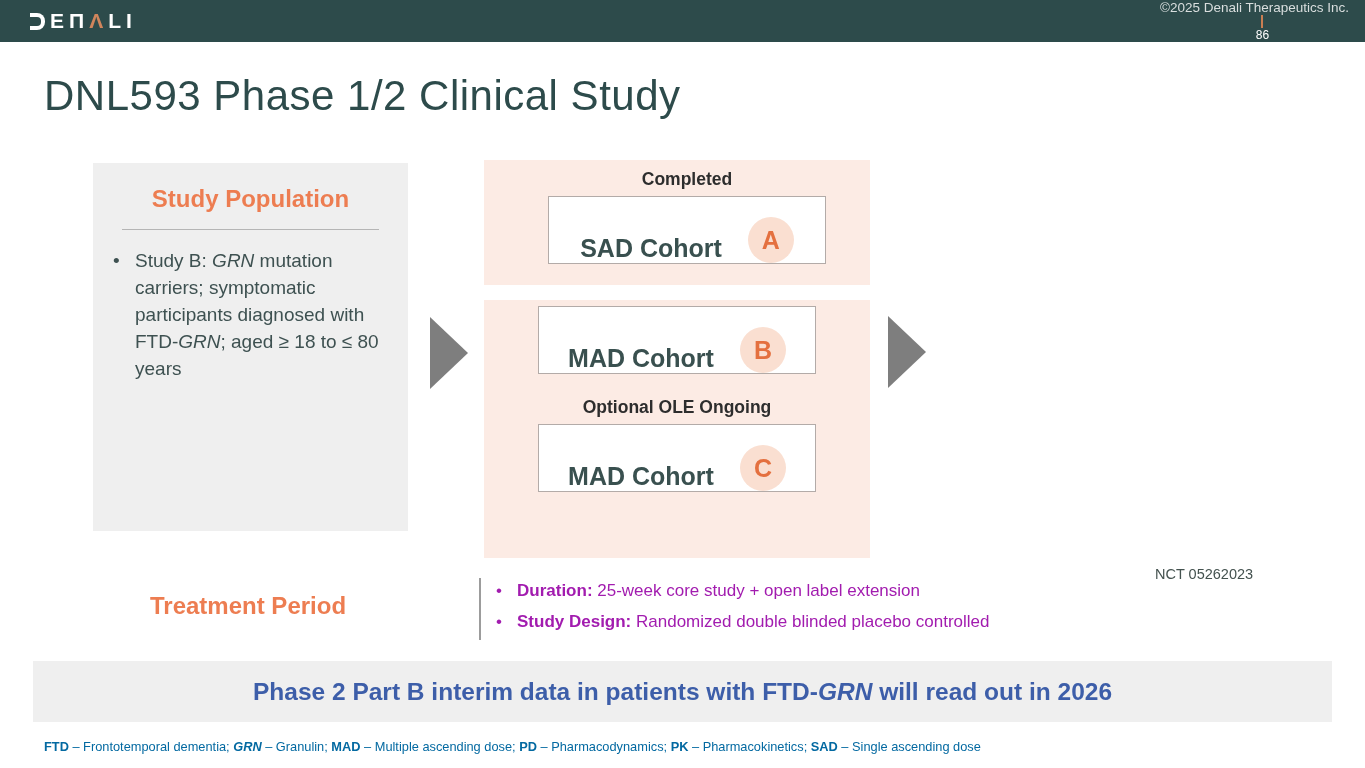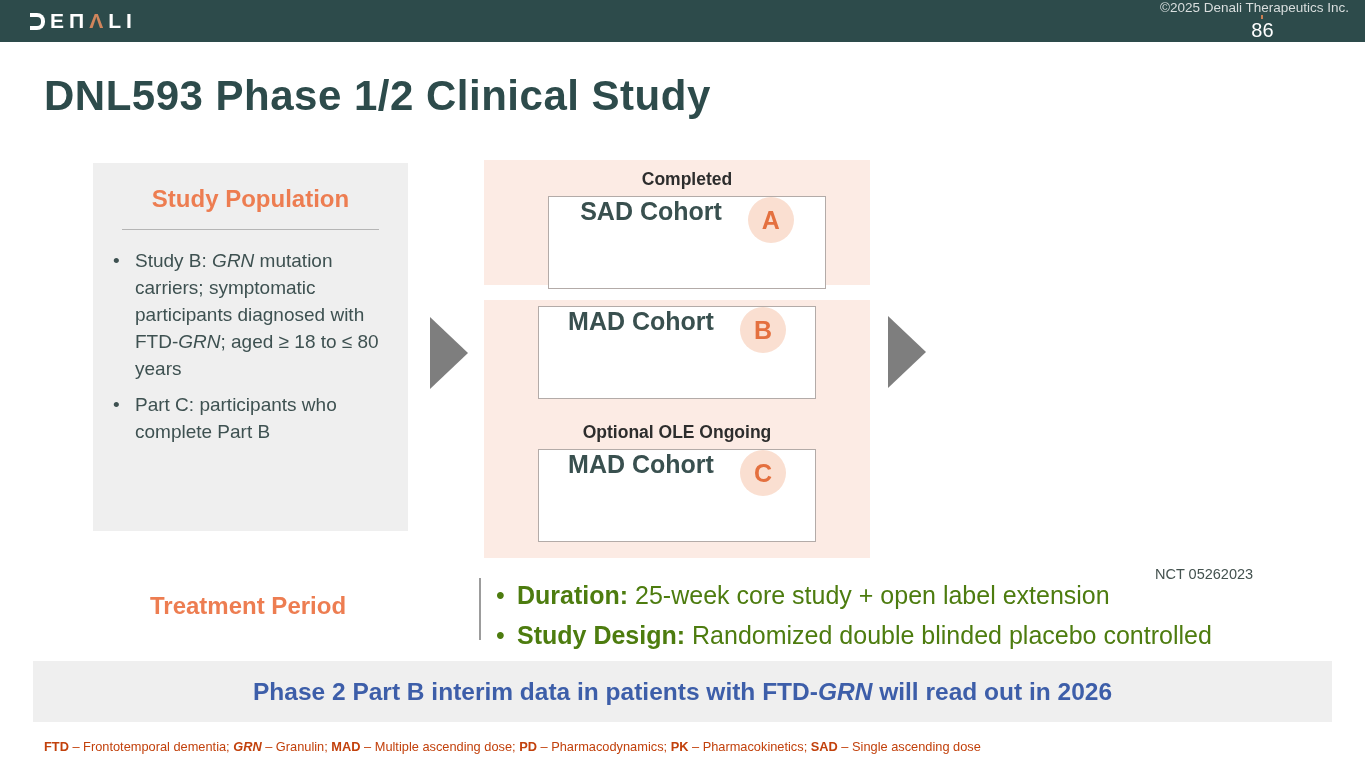--- a/index.html
+++ b/index.html
@@ -20,26 +20,26 @@
     font-size:21px; font-weight:bold; letter-spacing:5px; }
   .logo-d {
     display:inline-block; width:15px; height:17px;
     border:4.5px solid #ffffff; border-left:none;
     border-radius:0 8px 8px 0; margin-right:5px;
   }
   .logo-accent { color:#d0855c; }
   .header-right { margin-left:auto; display:flex; align-items:center; height:100%;flex-direction:column; }
   .copyright { color:#d9dede; font-size:13.5px; margin-right:16px; }
   .header-divider { width:2px; height:100%; background:#c97e52; }
-  .page-number { color:#ffffff; font-size:20px; width:62px; text-align:center; }
+  .page-number { color:#ffffff; font-size:12px; width:62px; text-align:center; }
 
   
   .page-title {
     position:absolute; left:44px; top:72px;
-    font-size:42px; font-weight:bold; color:#2d4b4b; letter-spacing:0.5px;
+    font-size:42px; font-weight:normal; color:#2d4b4b; letter-spacing:0.5px;
   }
 
   
   .panel { position:absolute; background:#efefef; }
   .panel-pop   { left:93px;  top:163px; width:315px; height:368px; }
   .panel-goals { left:952px; top:155px; width:315px; height:403px; }
   .panel-heading {
     margin-top:22px; text-align:center;
     font-size:24px; font-weight:bold; color:#ed7d51;
   }
@@ -61,22 +61,22 @@
 
   
   .stage { position:absolute; left:484px; width:386px; background:#fcebe4; }
   .stage-a { top:160px; height:125px;padding-left:20px; }
   .stage-bc { top:300px; height:258px; }
   .stage-status { text-align:center; font-size:17.5px; font-weight:bold; color:#2d2d2d; }
   .stage-a .stage-status { margin-top:9px; }
   .status-b { margin-top:11px; }
   .status-c { margin-top:23px; }
   .cohort-box {
-    width:278px; height:93px; margin:6px auto 0; background:#ffffff;
-    border:1px solid #b3aba8; display:flex; align-items:flex-start; justify-content:center; gap:26px;
+    width:278px; height:68px; margin:6px auto 0; background:#ffffff;
+    border:1px solid #b3aba8; display:flex; align-items:flex-end; justify-content:center; gap:26px;
   }
   .cohort-label { font-size:25px; font-weight:bold; color:#39504f; }
   .cohort-badge {
     width:46px; height:46px; border-radius:50%; background:#fadfd1;
     display:flex; align-items:center; justify-content:center;
     font-size:25px; font-weight:bold; color:#e4703f;
   }
 
   
   .flow-arrow {
@@ -90,33 +90,33 @@
   
   .nct { position:absolute; left:1155px; top:566px; font-size:14.5px; color:#44524f; }
 
   
   .treatment-label {
     position:absolute; left:150px; top:592px; width:305px; text-align:left;
     font-size:24px; font-weight:bold; color:#ed7d51;
   }
   .treatment-divider { position:absolute; left:479px; top:578px; width:2px; height:62px; background:#9c9c9c; }
   .treatment-bullets { position:absolute; left:494px; top:581px; }
-  .treatment-bullets ul { list-style:none; font-size:25px; color:#4d7c0f; }
+  .treatment-bullets ul { list-style:none; font-size:17px; color:#a21caf; }
   .treatment-bullets li { position:relative; padding-left:23px; margin-bottom:11px; }
   .treatment-bullets li::before { content:"•"; position:absolute; left:2px; }
 
   
   .banner {
     position:absolute; left:33px; top:661px; width:1299px; height:61px; background:#efefef;
     display:flex; align-items:center; justify-content:center;
     font-size:24.5px; font-weight:bold; color:#3d5ea9;
   }
 
   
-  .footnote { position:absolute; left:44px; top:739px; font-size:12.8px; color:#c2410c; }
+  .footnote { position:absolute; left:44px; top:739px; font-size:12.8px; color:#0369a1; }
 </style>
 </head>
 <body>
 
 <div class="slide">
 
   <div class="header-bar">
     <div class="logo">
       <span class="logo-d"></span>
       <span>E</span>
@@ -132,21 +132,20 @@
     </div>
   </div>
 
   <div class="page-title">DNL593 Phase 1/2 Clinical Study</div>
 
   <div class="panel panel-pop">
     <div class="panel-heading">Study Population</div>
     <hr class="panel-rule">
     <ul class="bullets">
       <li><span>Study B: </span><span class="seg-i">GRN</span><span> mutation carriers; symptomatic participants diagnosed with FTD-</span><span class="seg-i">GRN</span><span>; aged ≥ 18 to ≤ 80 years</span></li>
-      <li><span>Part C: participants who complete Part B</span></li>
     </ul>
   </div>
 
   <div class="flow-arrow arrow-1"></div>
 
   <div class="stage stage-a">
     <div class="stage-status">Completed</div>
     <div class="cohort-box">
       <span class="cohort-label">SAD Cohort</span>
       <span class="cohort-badge">A</span>

